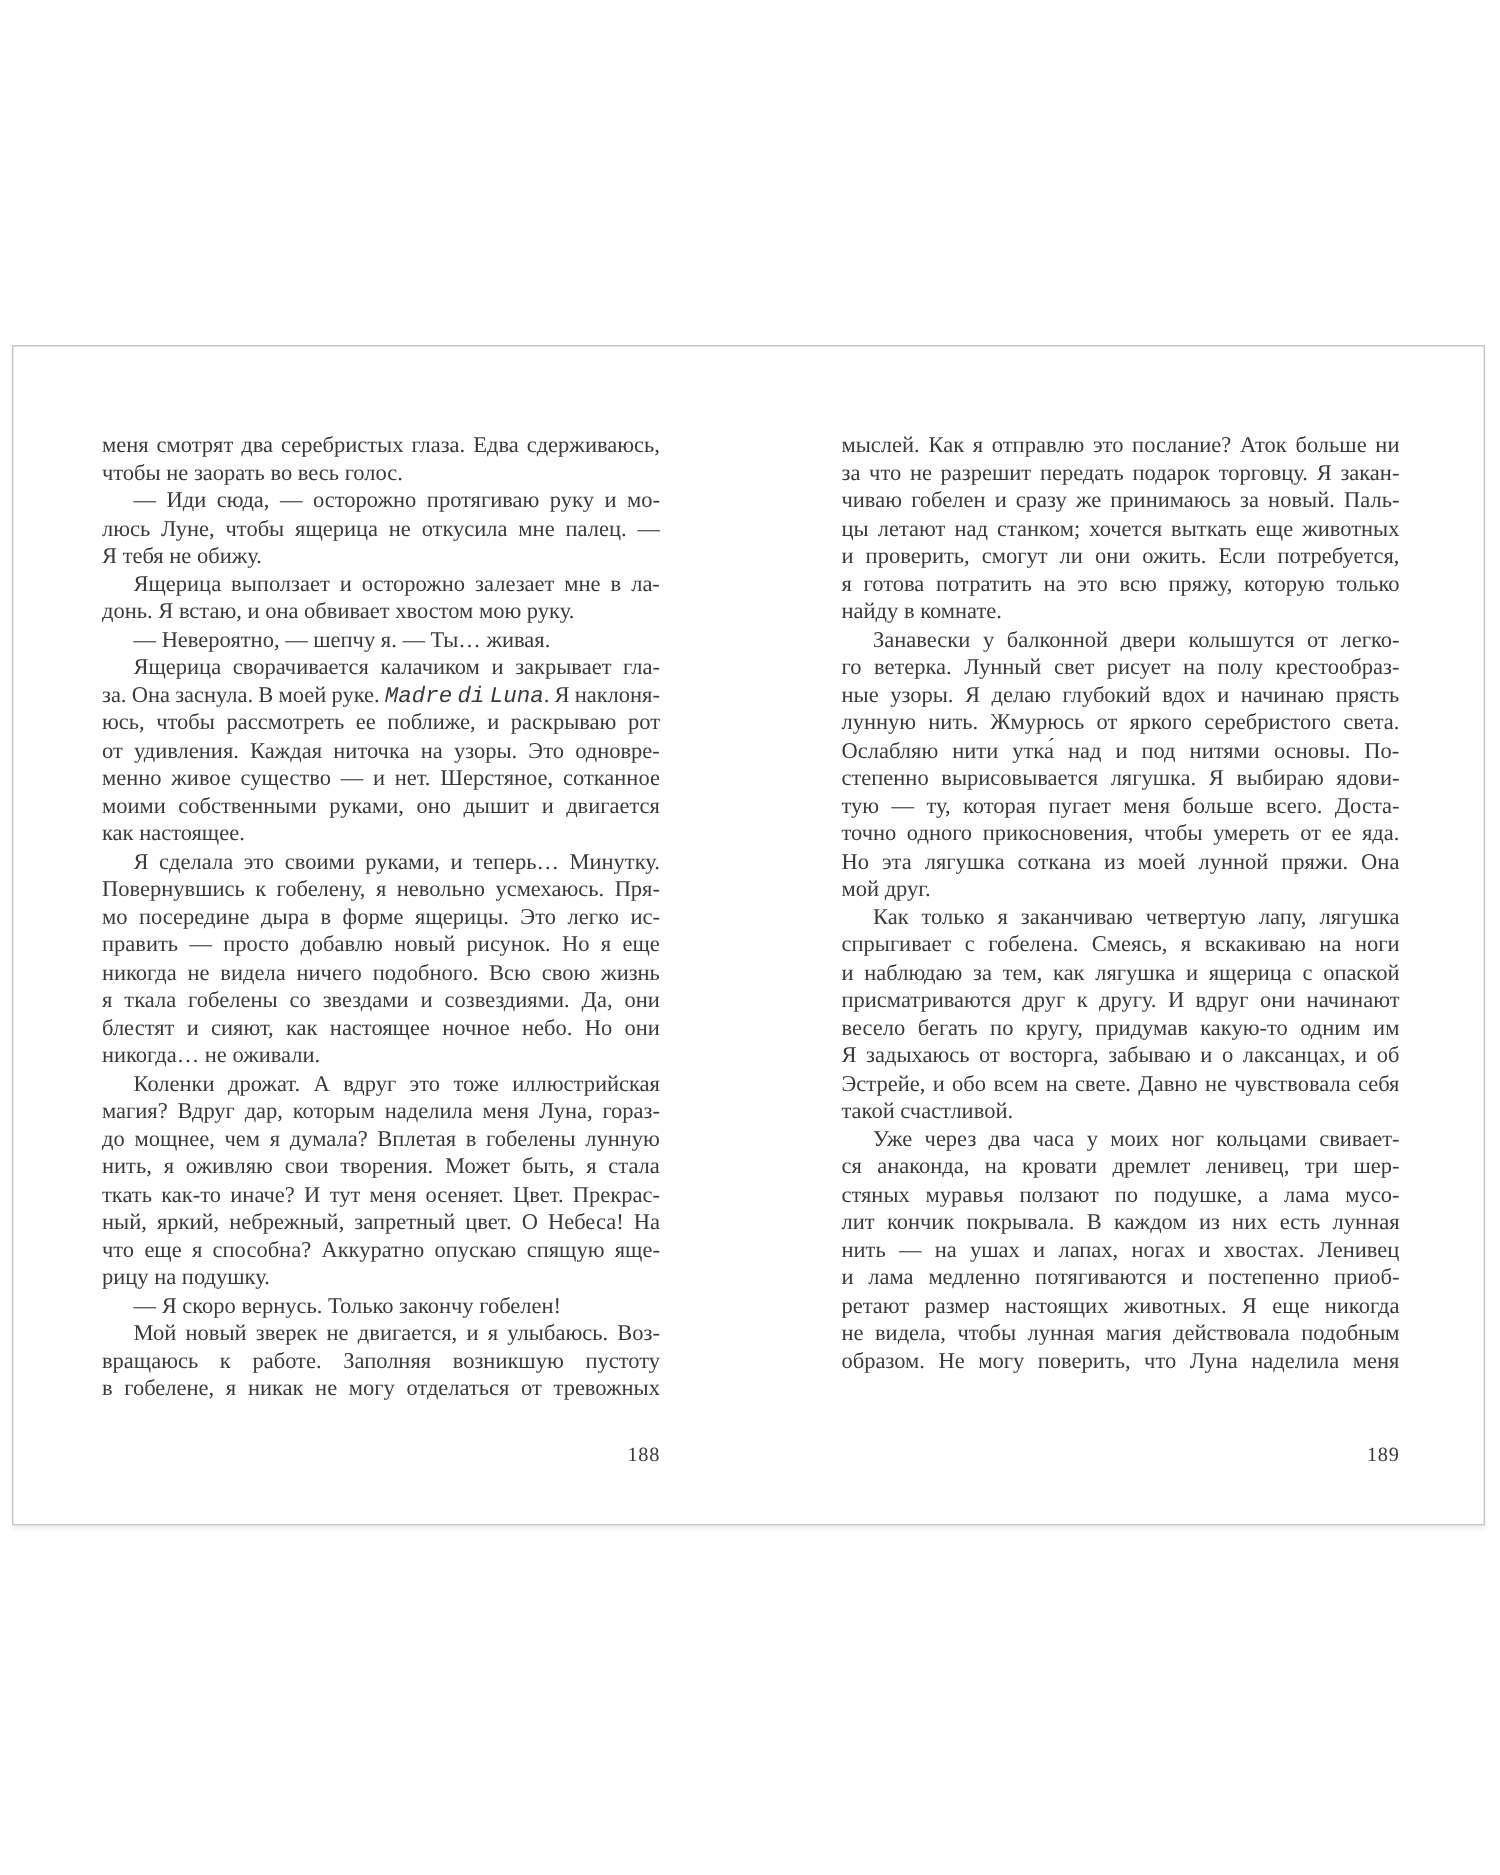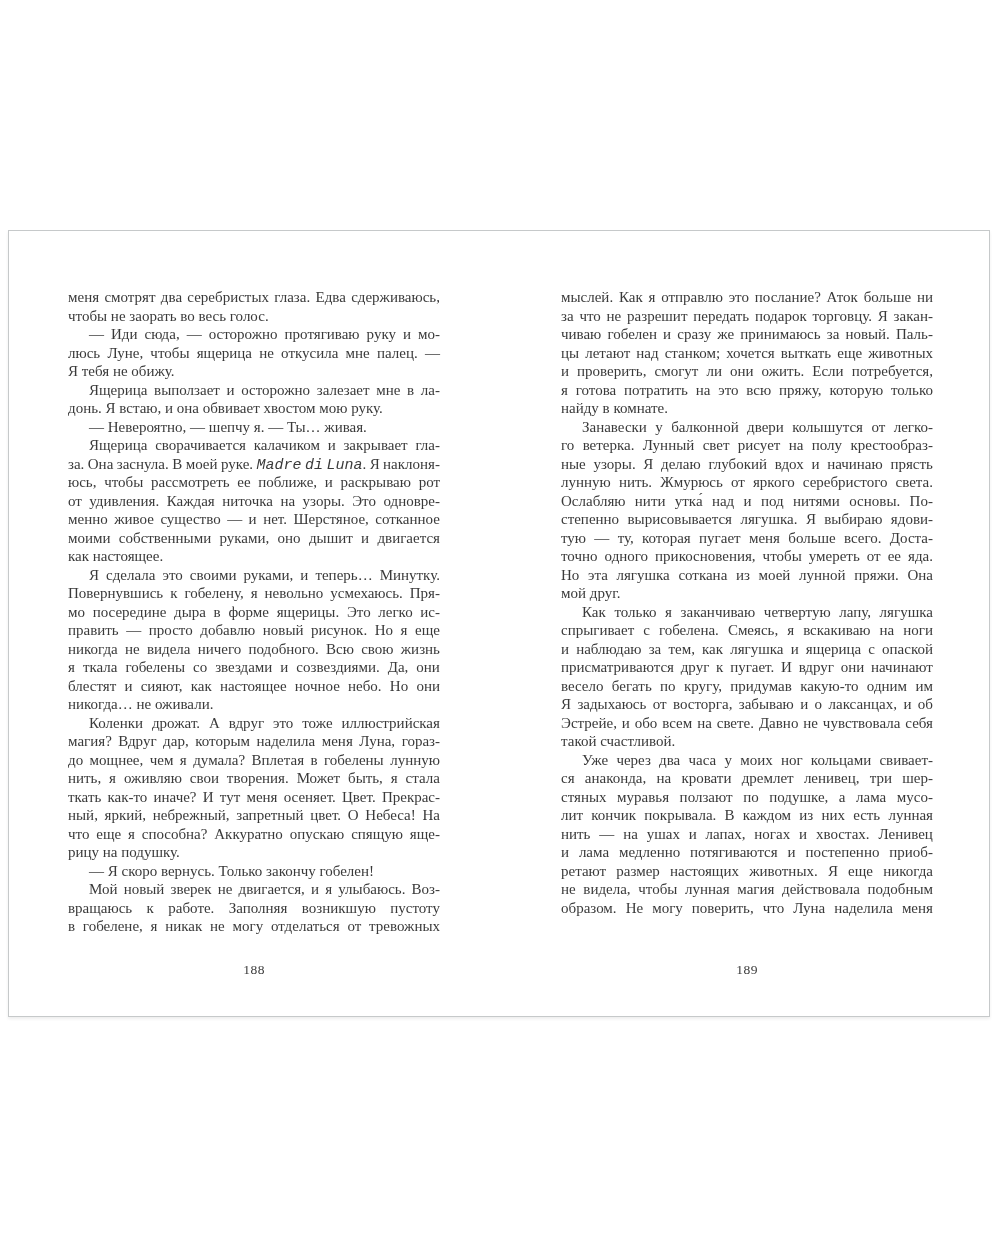--- a/index.html
+++ b/index.html
@@ -8,21 +8,21 @@
   .spread{position:absolute;left:8px;top:230px;width:980px;height:785px;
           background:#ffffff;border:1px solid #c6c9ca;
           box-shadow:0 2px 3px rgba(0,0,0,0.07);}
   .text-col{position:absolute;top:57px;width:372px;
             font-size:15px;line-height:18.5px;}
   .col-left{left:59px;}
   .col-right{left:552px;}
   .line{display:block;height:18.5px;white-space:nowrap;}
   .line.just{display:flex;justify-content:space-between;}
   .line.indent{padding-left:21px;}
-  .folio{position:absolute;top:731px;width:372px;text-align:center;
+  .folio{position:absolute;top:731px;width:372px;text-align:right;
          font-size:13.5px;letter-spacing:0.5px;color:#3a3a3a;}
   .folio-left{left:59px;}
   .folio-right{left:552px;}
   i{font-style:italic;font-family:Liberation Mono, monospace;}
 </style>
 </head>
 <body>
 
 <div class="canvas">
   <div class="spread">
@@ -497,21 +497,21 @@
           <span>лягушка</span>
           <span>и</span>
           <span>ящерица</span>
           <span>с</span>
           <span>опаской</span>
         </div>
         <div class="line just">
           <span>присматриваются</span>
           <span>друг</span>
           <span>к</span>
-          <span>пугает.</span>
+          <span>другу.</span>
           <span>И</span>
           <span>вдруг</span>
           <span>они</span>
           <span>начинают</span>
         </div>
         <div class="line just">
           <span>весело</span>
           <span>бегать</span>
           <span>по</span>
           <span>кругу,</span>

